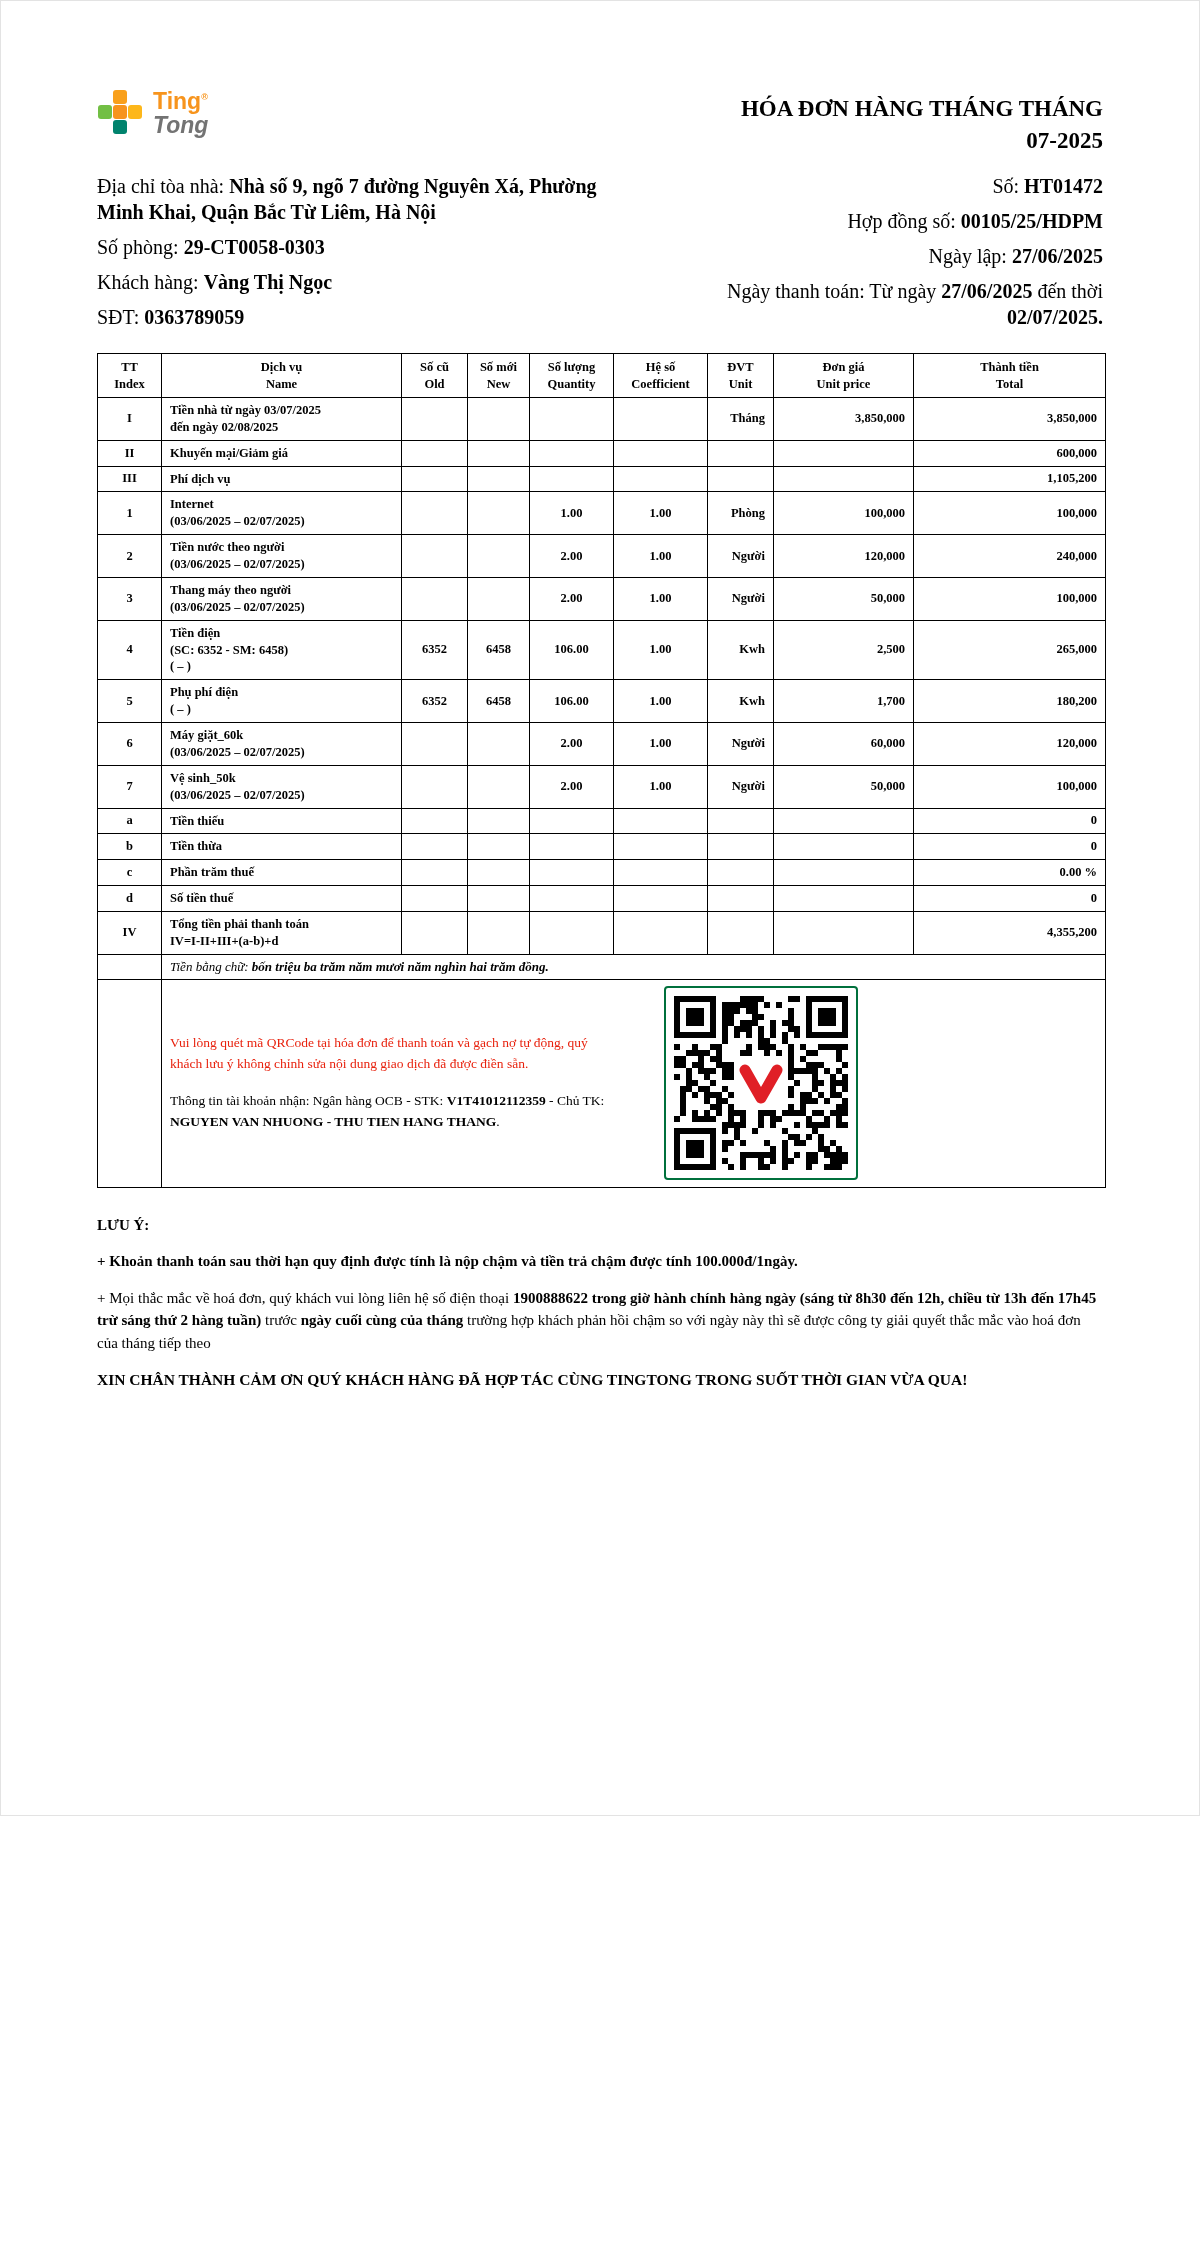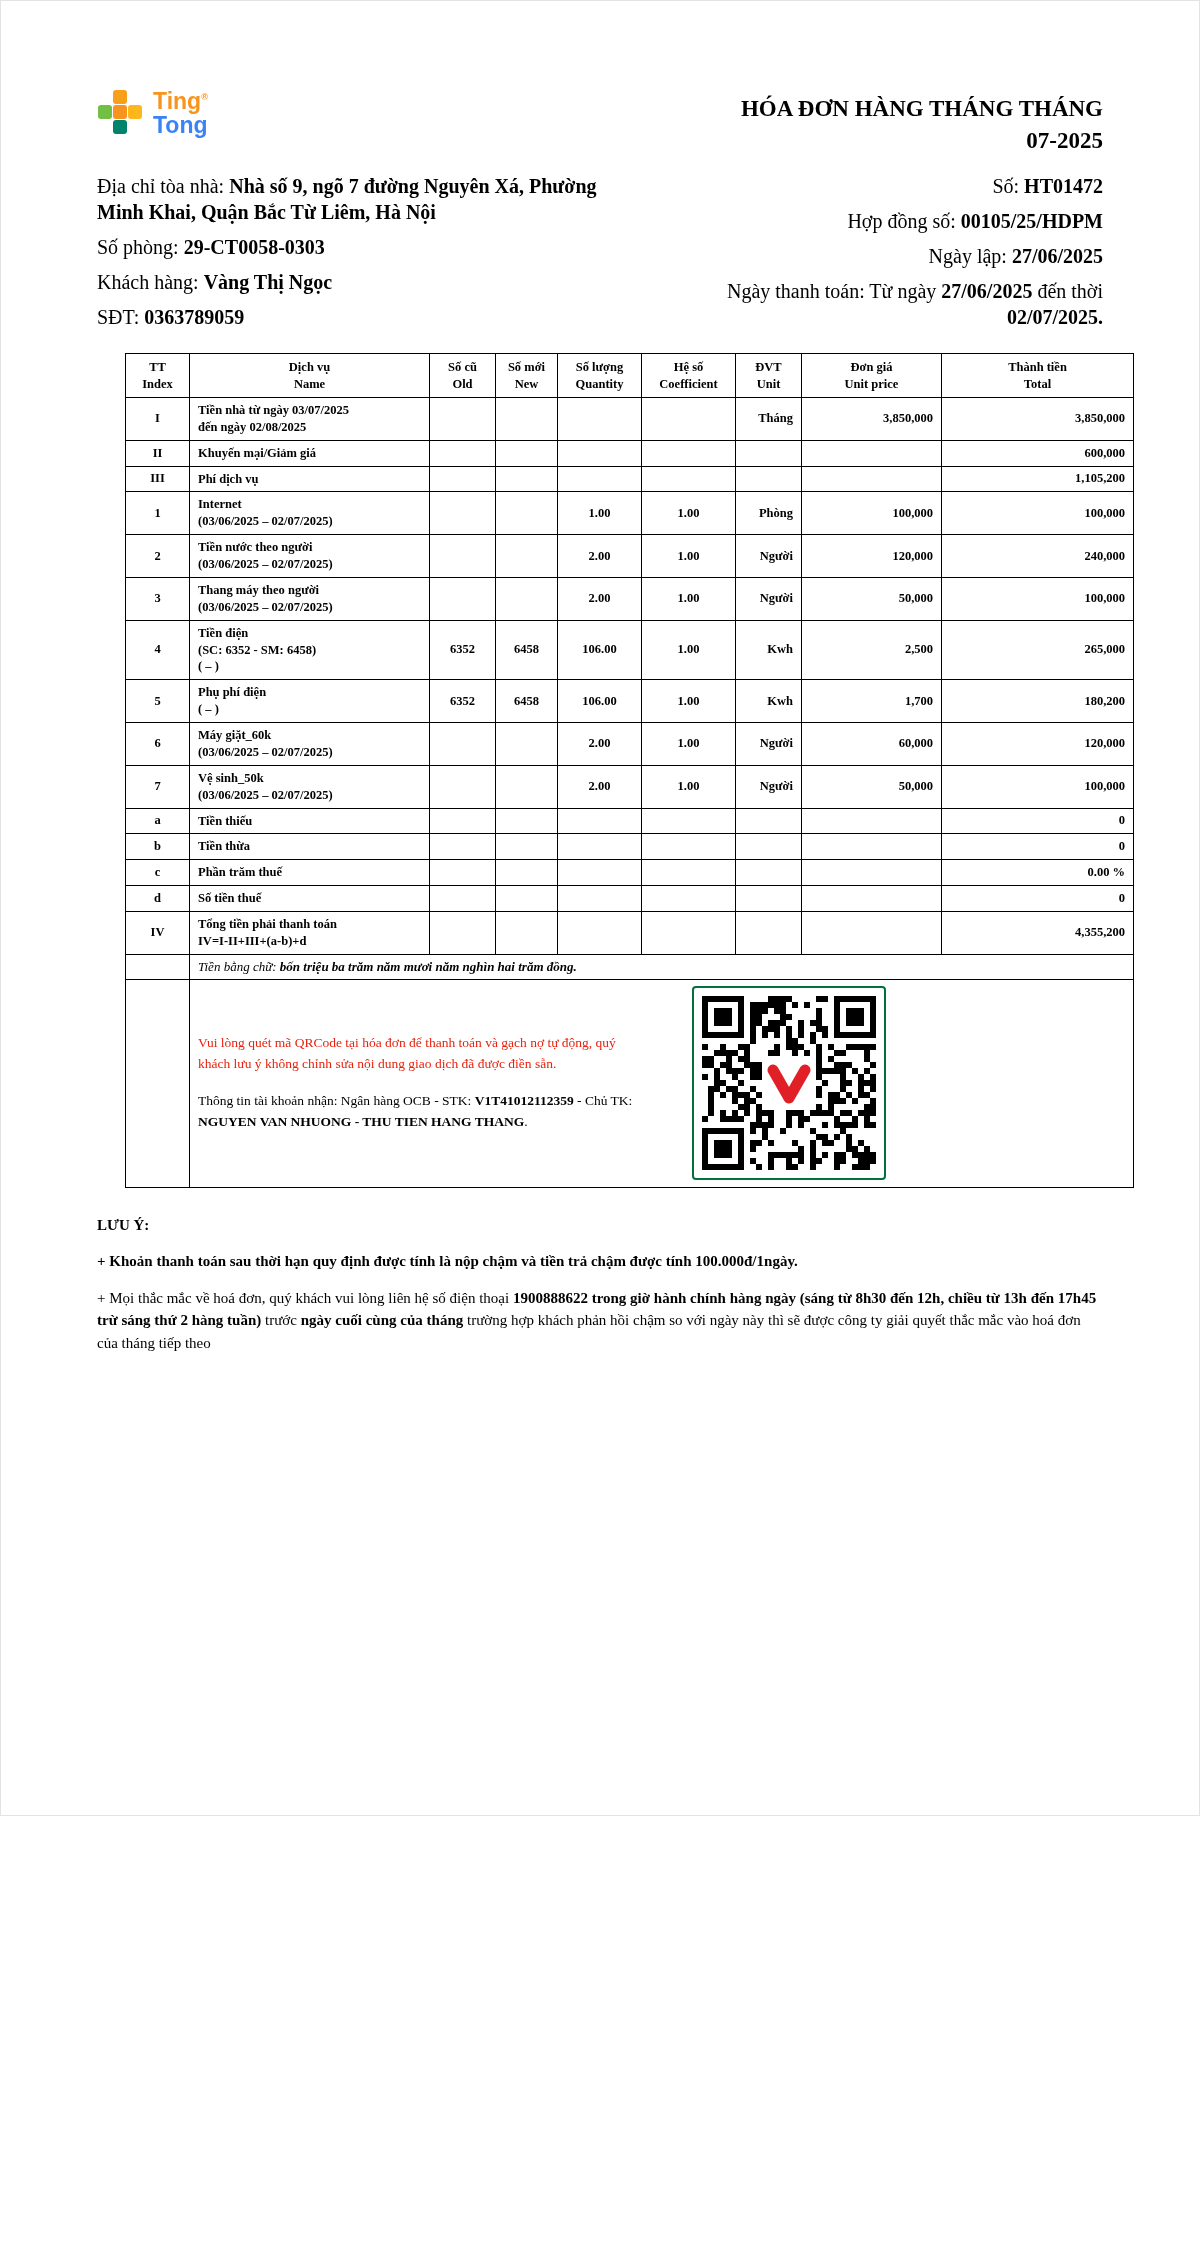--- a/index.html
+++ b/index.html
@@ -13,36 +13,36 @@
   .content { padding: 88px 96px 0 96px; }
 
   
   .header { display: flex; justify-content: space-between; align-items: flex-start; }
   .brand { display: flex; align-items: center; gap: 10px; }
   .logo-text {
     font-family: "Liberation Sans", "DejaVu Sans", sans-serif;
     font-weight: bold; font-size: 23px; line-height: 1.04;
   }
   .logo-ting { color: #F7941D; }
-  .logo-tong { color: #3b82f6; }
+  .logo-tong { color: #737373; font-style: italic; }
   .logo-reg { font-size: 9px; vertical-align: super; color: #F7941D; font-weight: bold; }
   .doc-title {
     width: 380px; text-align: right; font-weight: bold; font-size: 23px; line-height: 1.4; margin-top: 4px;
   }
 
   
   .meta { display: flex; justify-content: center; margin-top: 16px; font-size: 20px; line-height: 1.3; }
   .meta-left { width: 520px; }
   .meta-right { text-align: right; flex: 1; padding-left: 30px; }
   .meta-line { margin-bottom: 9px; }
 
   
   table.invoice {
     width: 100%; border-collapse: collapse; margin-top: 14px;
-    font-size: 12.5px; font-weight: bold; table-layout: fixed; margin-left: 28px;
+    font-size: 12.5px; font-weight: bold; table-layout: fixed;
   }
   table.invoice th, table.invoice td { border: 1px solid #000; padding: 4px 8px; vertical-align: middle; }
   table.invoice th { text-align: center; line-height: 1.3; padding: 5px 3px; }
   td.col-tt { text-align: center; }
   td.col-name { text-align: left; white-space: pre-line; line-height: 1.35; }
   td.col-old, td.col-new, td.col-qty, td.col-coef { text-align: center; }
   td.col-unit { text-align: right; }
   td.col-price, td.col-total { text-align: right; }
   td.words-cell { font-style: italic; font-weight: normal; padding: 6px 10px; font-size: 13px; }
 
@@ -727,16 +727,17 @@
             </div>
           </td>
         </tr>
       </tbody>
     </table>
 
     <div class="notes">
       <p class="notes-heading">LƯU Ý:</p>
       <p class="note-p"><span class="seg-b">+ Khoản thanh toán sau thời hạn quy định được tính là nộp chậm và tiền trả chậm được tính 100.000đ/1ngày.</span></p>
       <p class="note-p"><span>+ Mọi thắc mắc về hoá đơn, quý khách vui lòng liên hệ số điện thoại </span><span class="seg-b">1900888622 trong giờ hành chính hàng ngày (sáng từ 8h30 đến 12h, chiều từ 13h đến 17h45 trừ sáng thứ 2 hàng tuần)</span><span> trước </span><span class="seg-b">ngày cuối cùng của tháng</span><span> trường hợp khách phản hồi chậm so với ngày này thì sẽ được công ty giải quyết thắc mắc vào hoá đơn của tháng tiếp theo</span></p>
+      <p class="closing">XIN CHÂN THÀNH CẢM ƠN QUÝ KHÁCH HÀNG ĐÃ HỢP TÁC CÙNG TINGTONG TRONG SUỐT THỜI GIAN VỪA QUA!</p>
     </div>
 
   </div>
 </div>
 
 </body></html>

